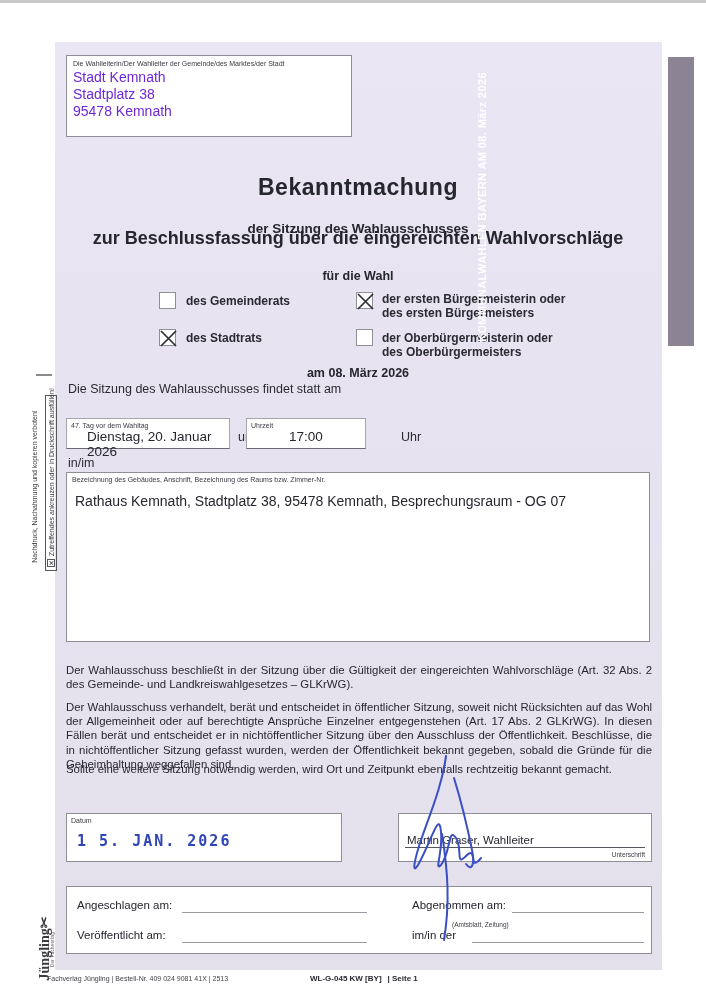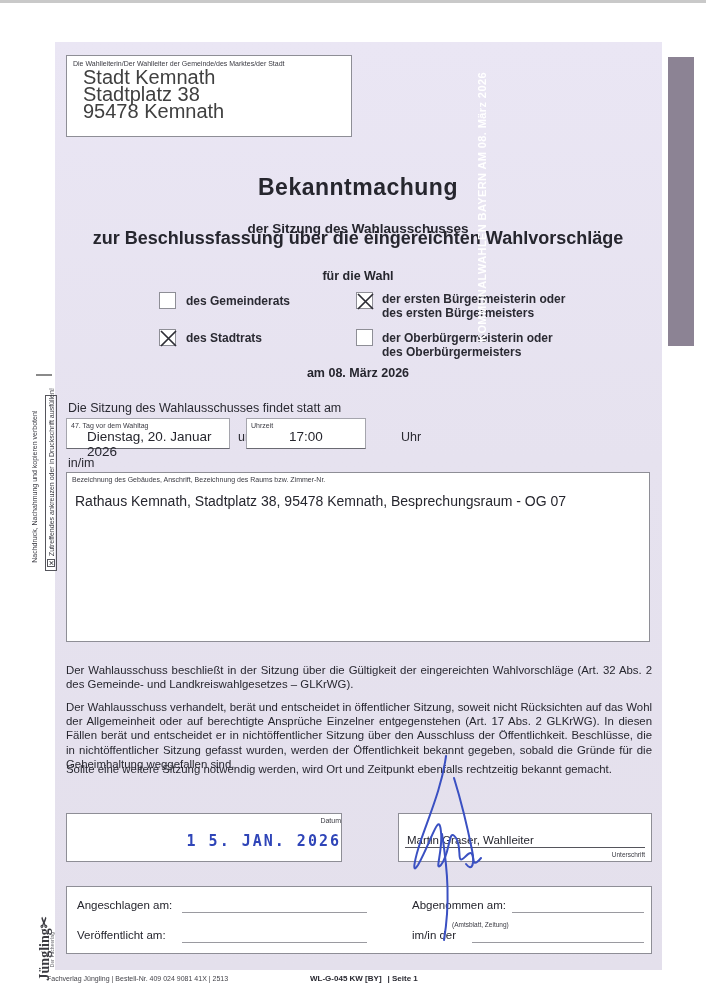--- a/index.html
+++ b/index.html
@@ -10,21 +10,21 @@
   .topline { position:absolute; left:0; top:0; width:706px; height:3px; background:#c9c9c9; }
 
   .paper { position:absolute; left:55px; top:42px; width:607px; height:928px;
            background:linear-gradient(180deg,#eae6f4 0%, #e6e2ef 45%, #e4e0ec 100%); }
 
   
   .wbox { position:absolute; background:#ffffff; border:1px solid #8e8e96; }
 
   
   .sender-label { font-size:7px; color:#3a3a42; padding:4px 0 2px 6px; }
-  .sender-lines { font-size:20px; line-height:17px; padding-left:16px; color:#404040; }
+  .sender-lines { font-size:14px; line-height:17px; padding-left:6px; color:#6d28d9; }
 
   
   .title { position:absolute; left:66px; width:584px; text-align:center; font-weight:bold; color:#26262e; }
   .h-main { top:174px; font-size:23px; letter-spacing:0.5px; }
   .h-sub1 { top:221px; font-size:13.5px; }
   .h-sub2 { top:228px; font-size:18px; }
   .h-sub3 { top:269px; font-size:12.5px; }
 
   
   .cbx { position:absolute; width:17px; height:17px; background:#fff; border:1px solid #8e8e96; }
@@ -121,21 +121,21 @@
   <div class="opt-label" style="left:186px; top:331px;">des Stadtrats</div>
 
   <span class="cbx" style="left:356px; top:329px;">
     
   </span>
   <div class="opt-label" style="left:382px; top:331px;">der Oberbürgermeisterin oder
 des Oberbürgermeisters</div>
 
   <div class="election-date">am 08. März 2026</div>
 
-  <div class="line-text" style="left:68px; top:401px;">Die Sitzung des Wahlausschusses findet statt am</div>
+  <div class="line-text" style="left:68px; top:382px;">Die Sitzung des Wahlausschusses findet statt am</div>
 
   <div class="wbox" style="left:66px; top:418px; width:164px; height:31px; border-color:#a5a5ad; border-bottom-color:#6a6a72;">
     <div class="field-label">47. Tag vor dem Wahltag</div>
     <div class="field-value" style="padding-left:20px;">Dienstag, 20. Januar 2026</div>
   </div>
   <div class="line-text" style="left:238px; top:430px;">um</div>
   <div class="wbox" style="left:246px; top:418px; width:120px; height:31px; border-color:#a5a5ad; border-bottom-color:#6a6a72;">
     <div class="field-label">Uhrzeit</div>
     <div class="field-value" style="text-align:center;">17:00</div>
   </div>
@@ -145,21 +145,21 @@
 
   <div class="wbox" style="left:66px; top:472px; width:584px; height:170px;">
     <div class="loc-label">Bezeichnung des Gebäudes, Anschrift, Bezeichnung des Raums bzw. Zimmer-Nr.</div>
     <div class="loc-value">Rathaus Kemnath, Stadtplatz 38, 95478 Kemnath, Besprechungsraum - OG 07</div>
   </div>
 
   <div class="para" style="top:663px;">Der Wahlausschuss beschließt in der Sitzung über die Gültigkeit der eingereichten Wahlvorschläge (Art. 32 Abs. 2 des Gemeinde- und Landkreiswahlgesetzes – GLKrWG).</div>
   <div class="para" style="top:700px;">Der Wahlausschuss verhandelt, berät und entscheidet in öffentlicher Sitzung, soweit nicht Rücksichten auf das Wohl der Allgemeinheit oder auf berechtigte Ansprüche Einzelner entgegenstehen (Art. 17 Abs. 2 GLKrWG). In diesen Fällen berät und entscheidet er in nichtöffentlicher Sitzung über den Ausschluss der Öffentlichkeit. Beschlüsse, die in nichtöffentlicher Sitzung gefasst wurden, werden der Öffentlichkeit bekannt gegeben, sobald die Gründe für die Geheimhaltung weggefallen sind.</div>
   <div class="para" style="top:762px;">Sollte eine weitere Sitzung notwendig werden, wird Ort und Zeitpunkt ebenfalls rechtzeitig bekannt gemacht.</div>
 
-  <div class="wbox" style="left:66px; top:813px; width:276px; height:49px;text-align:right;">
+  <div class="wbox" style="left:66px; top:813px; width:276px; height:49px;">
     <div class="field-label">Datum</div>
     <div class="stamp">1 5. JAN. 2026</div>
   </div>
 
   <div class="wbox" style="left:398px; top:813px; width:254px; height:49px;">
     <div class="sig-line"></div>
     <div class="sig-name">Martin Graser, Wahlleiter</div>
     <div class="sig-caption">Unterschrift</div>
   </div>
 

